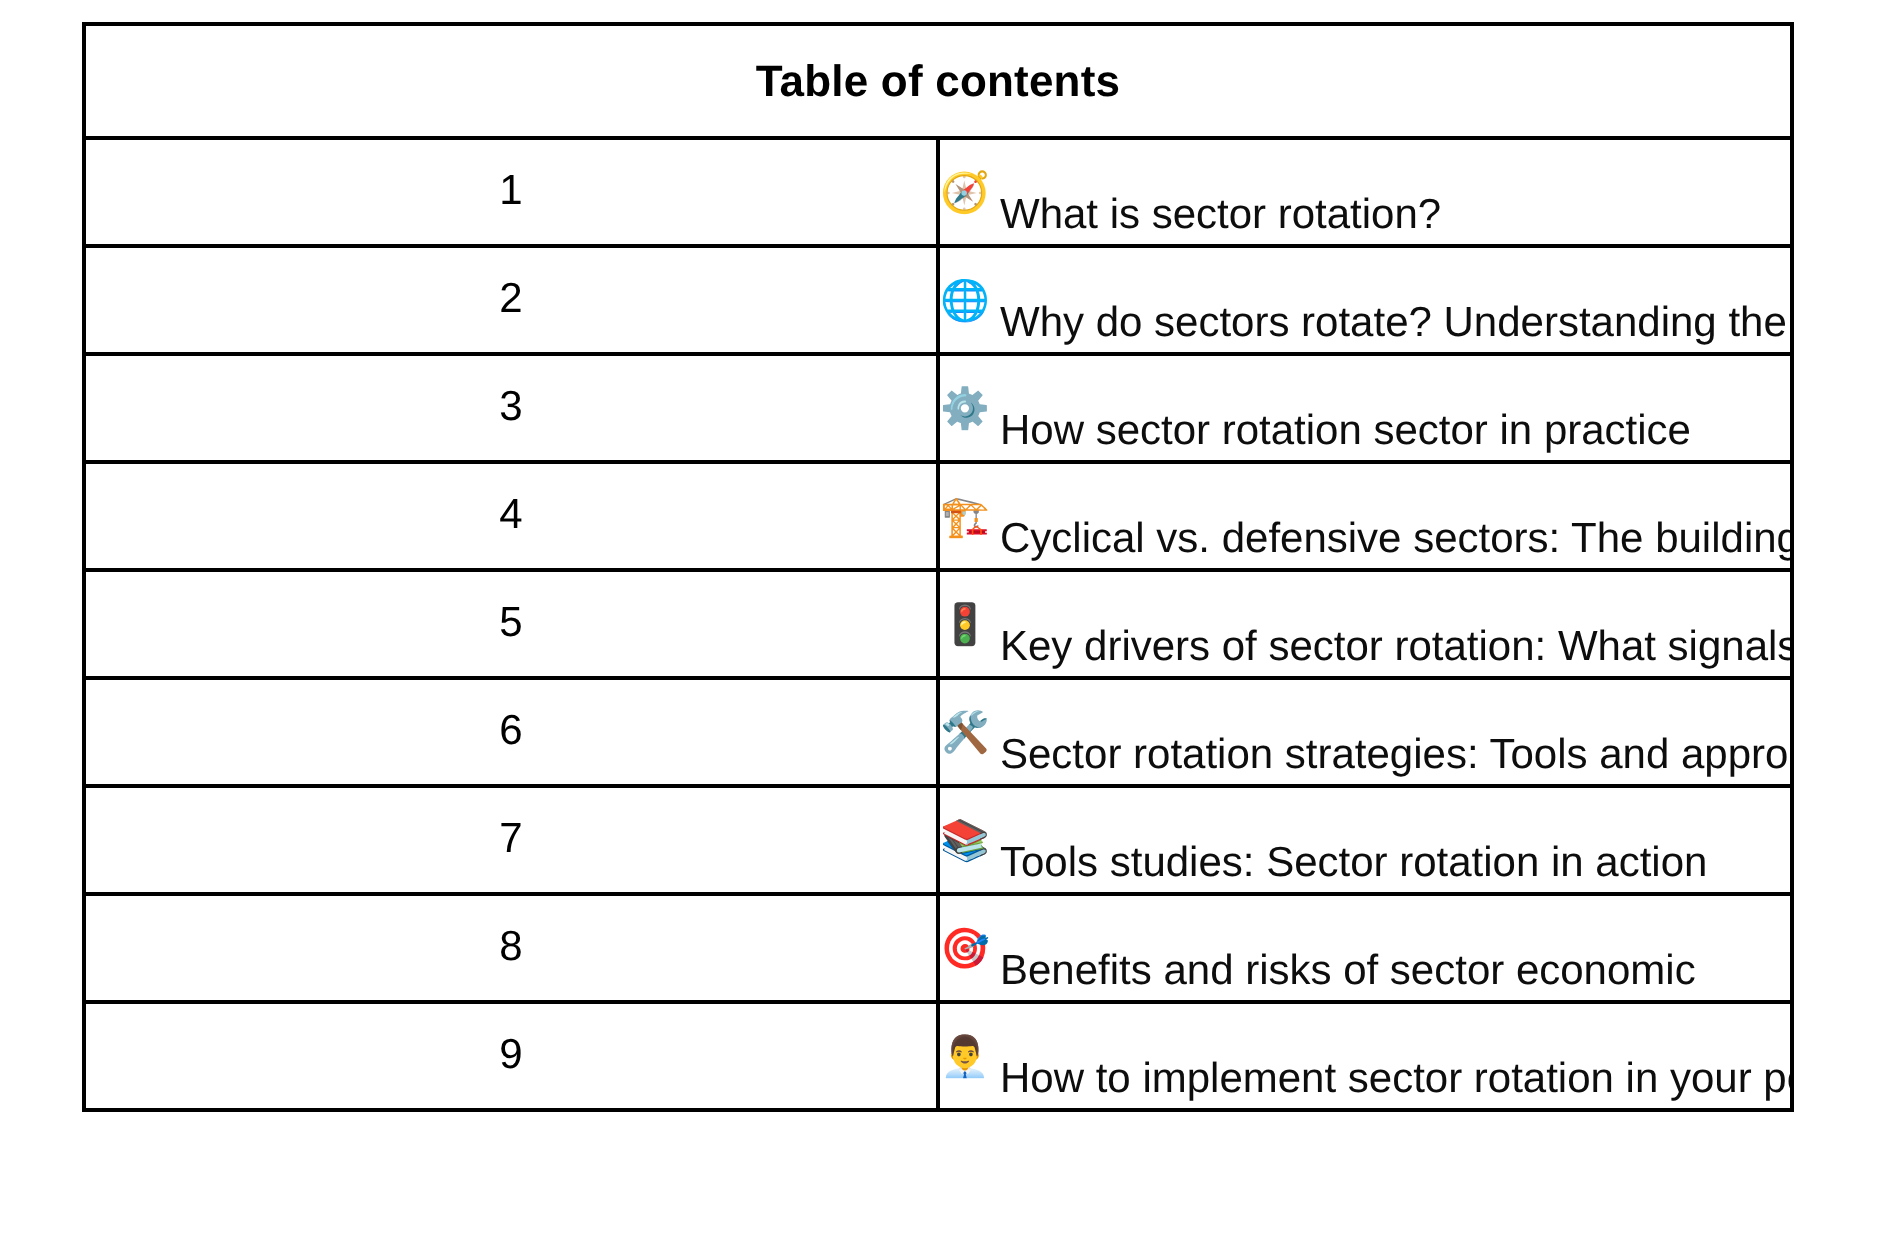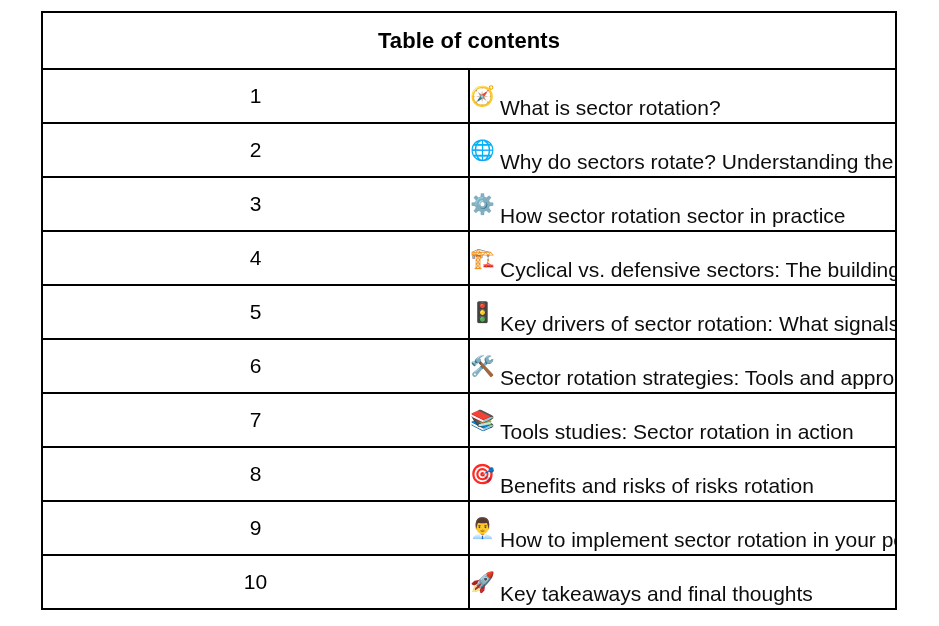--- a/index.html
+++ b/index.html
@@ -163,37 +163,28 @@
               <span class="entry-icon">📚</span>
               <span class="entry-label">Tools studies: Sector rotation in action</span>
             </div>
           </td>
         </tr>
         <tr class="toc-row">
           <td class="toc-num">8</td>
           <td class="toc-entry">
             <div class="entry-inner">
               <span class="entry-icon">🎯</span>
-              <span class="entry-label">Benefits and risks of risks rotation</span>
+              <span class="entry-label">Benefits and risks of sector economic</span>
             </div>
           </td>
         </tr>
         <tr class="toc-row">
           <td class="toc-num">9</td>
           <td class="toc-entry">
             <div class="entry-inner">
               <span class="entry-icon">👨‍💼</span>
               <span class="entry-label">How to implement sector rotation in your portfolio</span>
             </div>
           </td>
         </tr>
-        <tr class="toc-row">
-          <td class="toc-num">10</td>
-          <td class="toc-entry">
-            <div class="entry-inner">
-              <span class="entry-icon">🚀</span>
-              <span class="entry-label">Key takeaways and final thoughts</span>
-            </div>
-          </td>
-        </tr>
       </tbody>
   </table>
 </div>
 
 </body></html>

